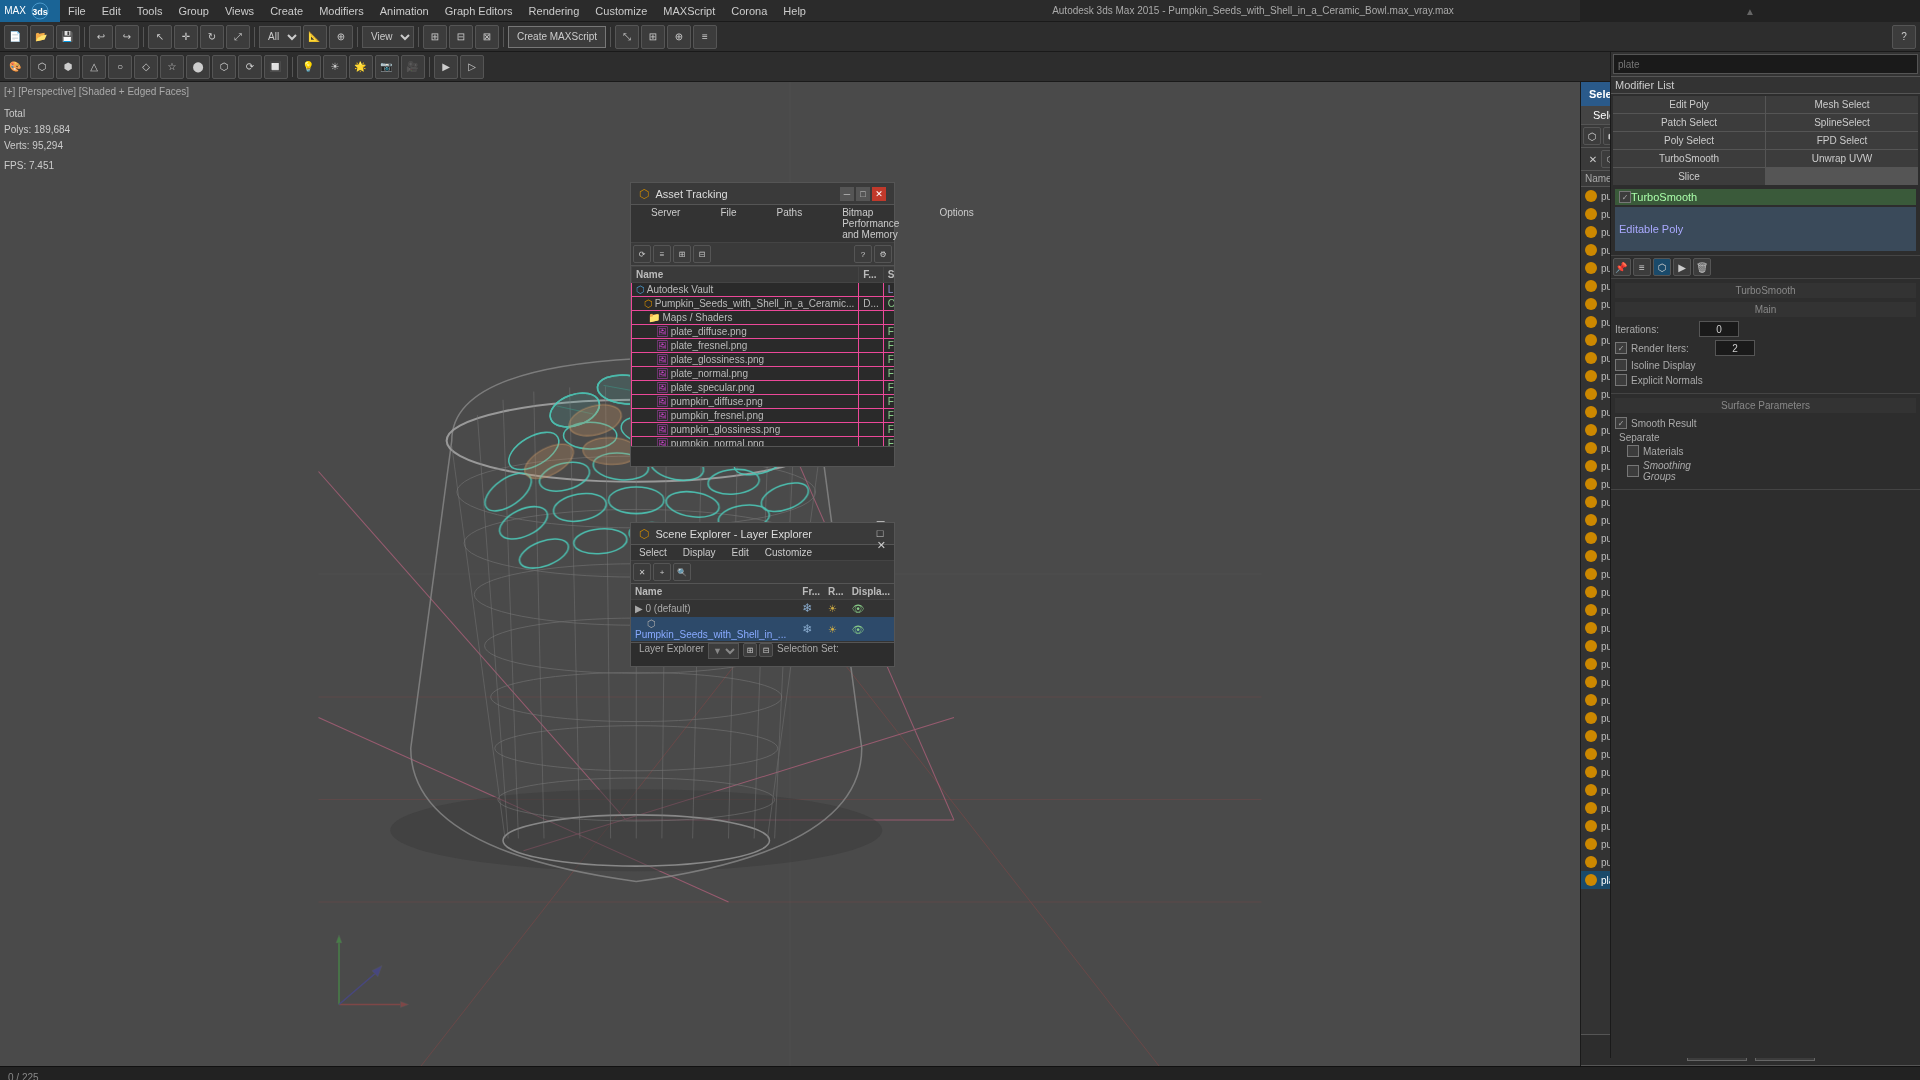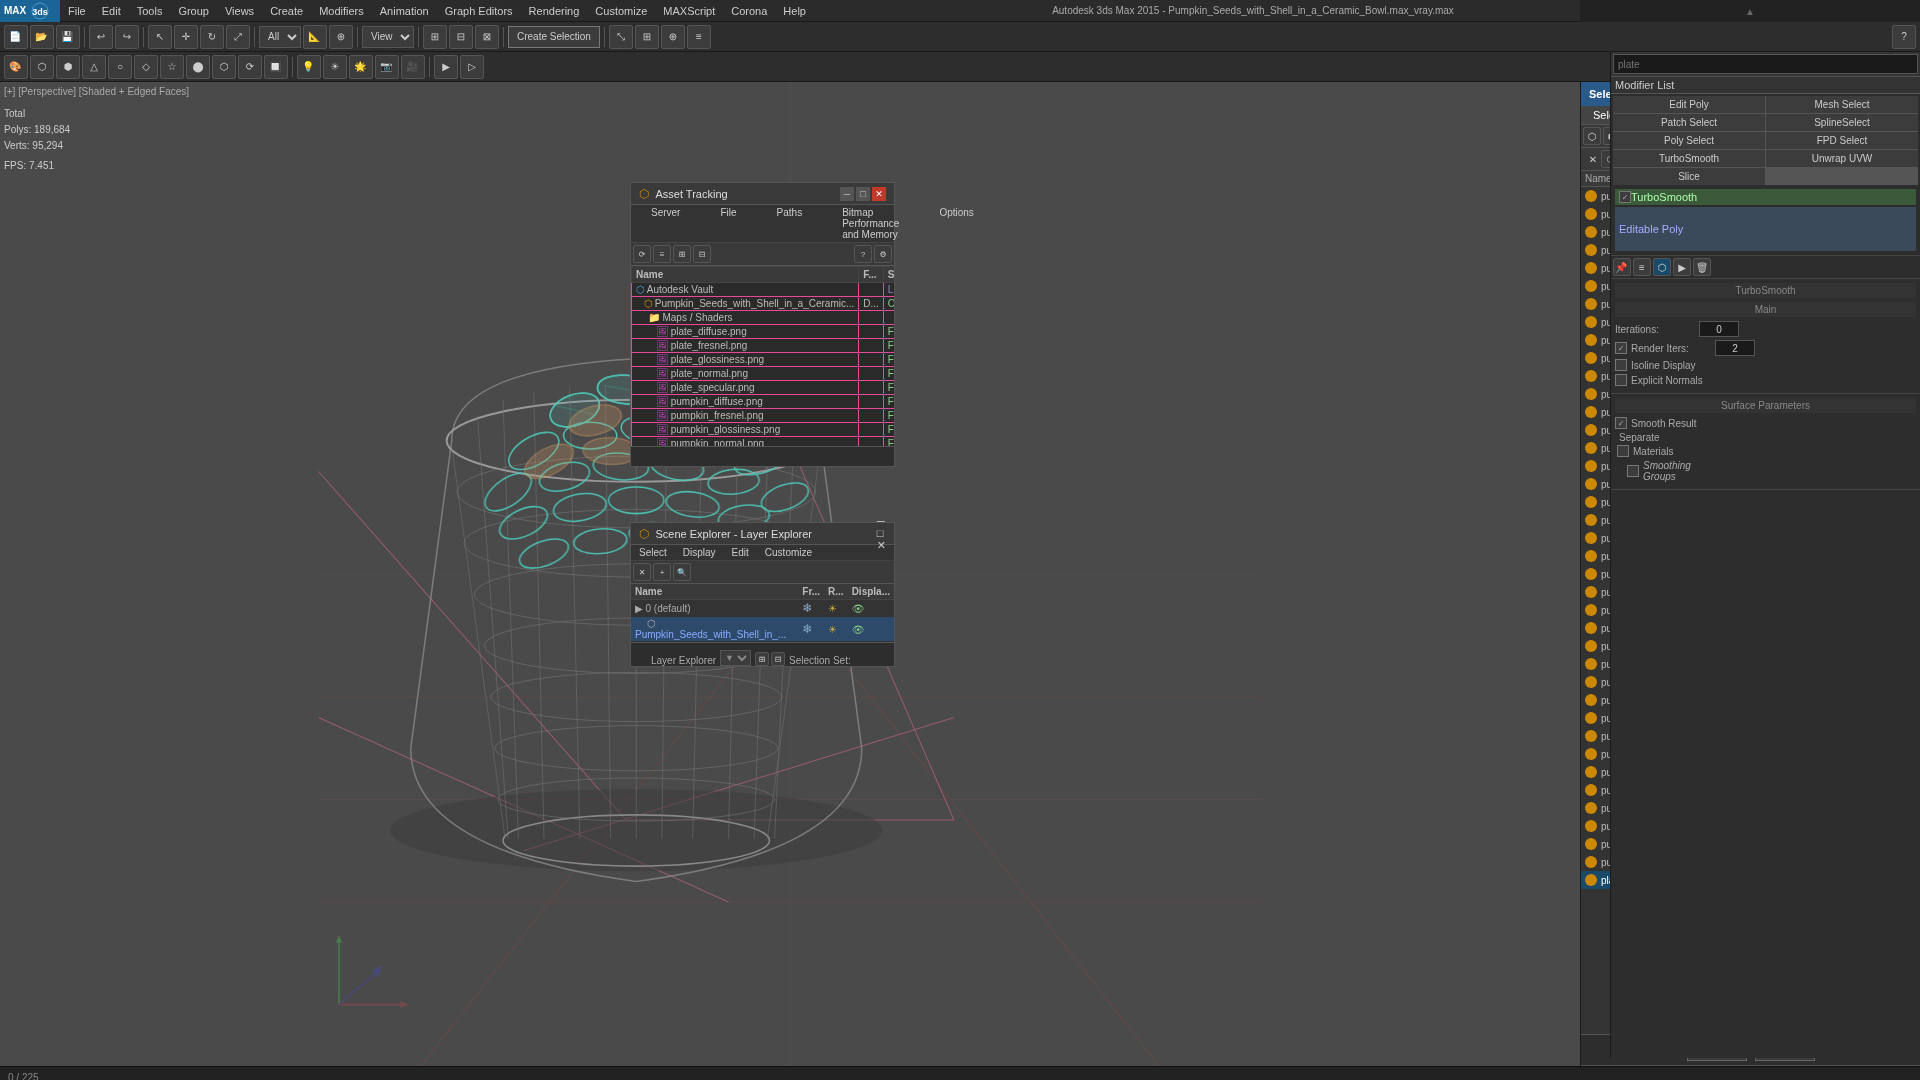--- a/index.html
+++ b/index.html
@@ -1,20 +1,20 @@
 <!DOCTYPE html>
 <html><head>
   <meta charset="utf-8">
   <style>
     * { margin: 0; padding: 0; box-sizing: border-box; }
     body { width: 1920px; height: 1080px; overflow: hidden; background: #3a3a3a; font-family: Arial, sans-serif; font-size: 11px; color: #ccc; }
 
     
     #menu-bar { width: 100%; height: 22px; background: #2b2b2b; display: flex; align-items: center; border-bottom: 1px solid #1a1a1a; }
-    #menu-bar .logo { width: 30px; height: 22px; background: #1a6496; display: flex; align-items: center; justify-content: center; color: white; font-weight: bold; font-size: 10px; }
+    #menu-bar .logo { width: 30px; height: 22px; background: #1a6496; display: flex; align-items: center; justify-content: center; color: white; font-weight: normal; font-size: 10px; }
     #menu-bar .menu-items { display: flex; height: 100%; }
     #menu-bar .menu-item { padding: 0 8px; height: 100%; display: flex; align-items: center; color: #ccc; cursor: pointer; font-size: 11px; }
     #menu-bar .title { flex: 1; text-align: center; color: #aaa; font-size: 11px; }
     #menu-bar .win-btn { width: 20px; height: 16px; display: flex; align-items: center; justify-content: center; cursor: pointer; color: #ccc; font-size: 10px; }
     #menu-bar .win-btn.close { background: #c0392b; color: white; }
     #menu-bar .search-box { width: 160px; height: 16px; background: #1a1a1a; border: 1px solid #555; color: #ccc; font-size: 10px; padding: 0 4px; }
 
     
     #toolbar1 { width: 100%; height: 30px; background: #2d2d2d; display: flex; align-items: center; border-bottom: 1px solid #1a1a1a; padding: 0 4px; gap: 2px; }
     .tb-btn { width: 24px; height: 24px; background: #3c3c3c; border: 1px solid #555; display: flex; align-items: center; justify-content: center; cursor: pointer; color: #ccc; font-size: 10px; border-radius: 2px; }
@@ -98,21 +98,21 @@
     #layer-explorer-header { height: 22px; background: #3a3a3a; display: flex; align-items: center; padding: 0 8px; justify-content: space-between; cursor: move; border-bottom: 1px solid #555; }
     #layer-explorer-header span { color: #ddd; font-size: 11px; }
     #le-menu { display: flex; background: #333; border-bottom: 1px solid #444; }
     #le-menu .le-menu-item { padding: 2px 8px; font-size: 10px; color: #ccc; cursor: pointer; }
     #le-toolbar { display: flex; background: #3a3a3a; padding: 2px; gap: 2px; border-bottom: 1px solid #555; align-items: center; }
     #le-table { width: 100%; border-collapse: collapse; }
     #le-table th { background: #3a3a3a; border-bottom: 1px solid #444; padding: 2px 4px; font-size: 10px; color: #bbb; text-align: left; }
     #le-table td { border-bottom: 1px solid #333; padding: 1px 4px; font-size: 10px; color: #bbb; }
     .le-row-default td { background: #333; }
     .le-row-obj td { background: #2d4a6a; }
-    #le-bottom { display: flex; align-items: flex-end; height: 24px; background: #2d2d2d; border-top: 1px solid #555; padding: 0 20px; gap: 4px; }
+    #le-bottom { display: flex; align-items: flex-start; height: 24px; background: #2d2d2d; border-top: 1px solid #555; padding: 0 8px; gap: 4px; }
     #le-bottom select { height: 18px; background: #3c3c3c; border: 1px solid #555; color: #ccc; font-size: 10px; }
 
     
     #viewport-svg { position: absolute; top: 0; left: 0; width: 100%; height: 100%; }
 
     
     ::-webkit-scrollbar { width: 8px; height: 8px; }
     ::-webkit-scrollbar-track { background: #2a2a2a; }
     ::-webkit-scrollbar-thumb { background: #555; }
     #scene-list-header { display: flex; background: #3a3a3a; border-bottom: 1px solid #555; padding: 2px 4px; }
@@ -177,21 +177,21 @@
   <div class="tb-btn">⊕</div>
   <div class="tb-sep"></div>
   <select class="tb-dropdown">
     <option>View</option>
   </select>
   <div class="tb-sep"></div>
   <div class="tb-btn">⊞</div>
   <div class="tb-btn">⊟</div>
   <div class="tb-btn">⊠</div>
   <div class="tb-sep"></div>
-  <div class="create-sel-btn">Create Selection</div>
+  <div class="create-sel-btn">Create MAXScript</div>
   <div class="tb-sep"></div>
   <div class="tb-btn">⤡</div>
   <div class="tb-btn">⊞</div>
   <div class="tb-btn">⊕</div>
   <div class="tb-btn">≡</div>
   <div style="flex:1"></div>
   <div class="tb-btn">?</div>
 </div>
 
 <div id="toolbar2">
@@ -816,21 +816,21 @@
     </div>
   </div>
 
   <div class="mod-section">
     <div class="mod-section-title">Surface Parameters</div>
     <div class="mod-row">
       <div class="mod-checkbox checked"></div>
       <span class="mod-label">Smooth Result</span>
     </div>
     <div style="font-size:10px;color:#aaa;margin-left:4px;margin-bottom:2px;">Separate</div>
-    <div class="mod-row" style="margin-left:2px;">
+    <div class="mod-row" style="margin-left:12px;">
       <div class="mod-checkbox"></div>
       <span class="mod-label">Materials</span>
     </div>
     <div class="mod-row" style="margin-left:12px;font-style:italic;">
       <div class="mod-checkbox"></div>
       <span class="mod-label">Smoothing Groups</span>
     </div>
   </div>
 
 </div>

